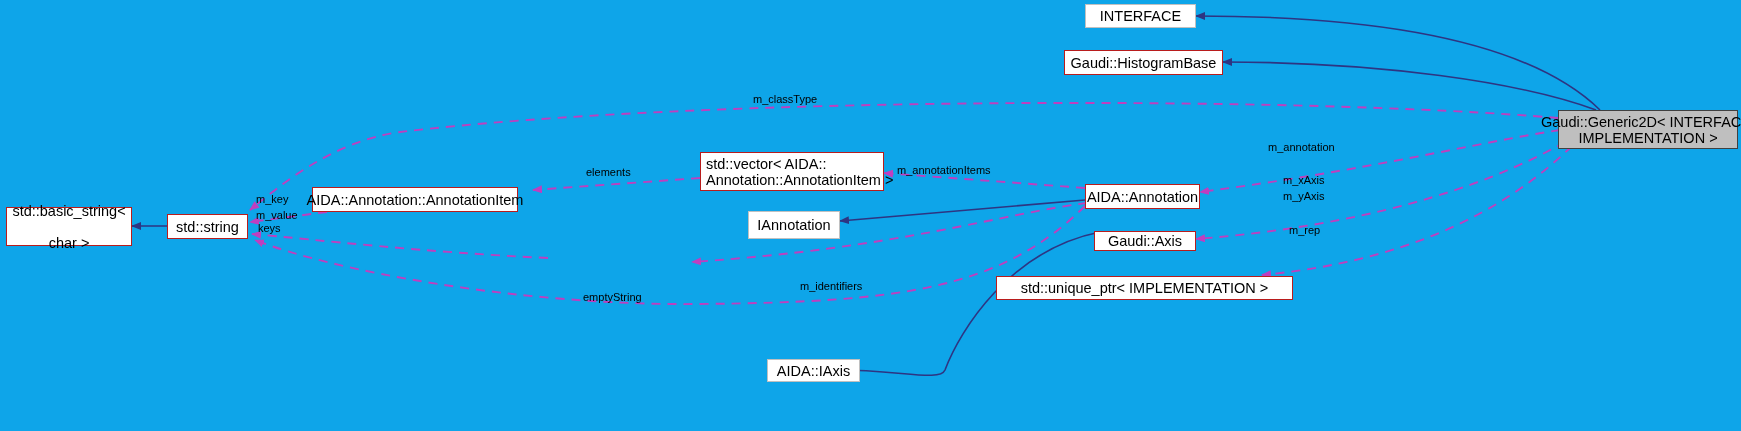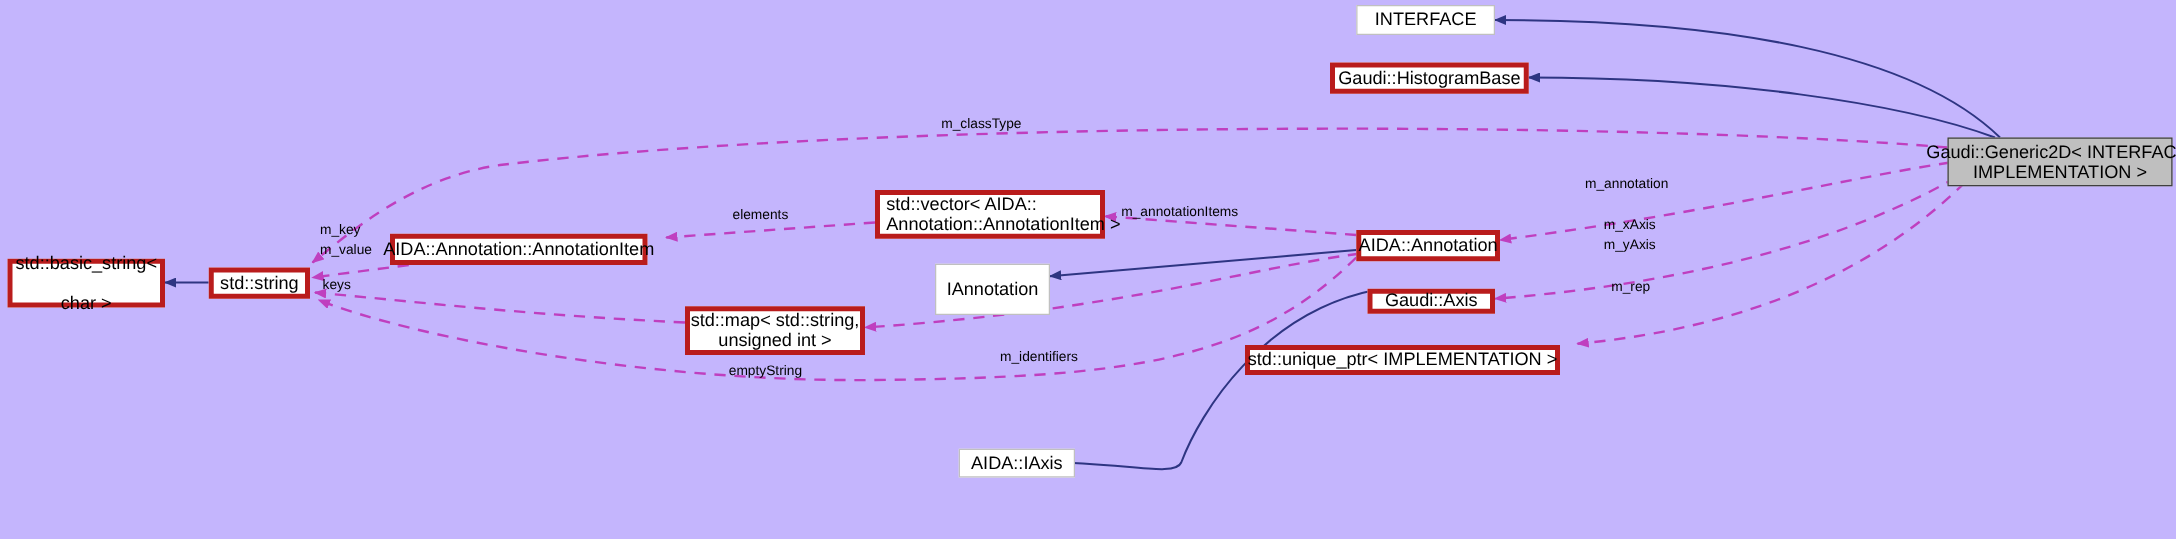--- a/index.html
+++ b/index.html
@@ -4,36 +4,36 @@
 <style>
   html, body {
     margin: 0;
     padding: 0;
     background: #ffffff;
   }
   #diagram-root {
     position: relative;
     width: 1741px;
     height: 431px;
-    background: #c4b5fd;
+    background: #0ea5e9;
     font-family: "Liberation Sans", sans-serif;
     overflow: hidden;
   }
   #edge-layer {
     position: absolute;
     left: 0;
     top: 0;
     width: 1741px;
     height: 431px;
   }
   .node {
     position: absolute;
     box-sizing: border-box;
     background: #ffffff;
-    border: 4px solid #b91c1c;
+    border: 1px solid #b91c1c;
     color: #000000;
     font-size: 14.5px;
     line-height: 16px;
     display: flex;
     align-items: center;
     justify-content: center;
     text-align: center;
     white-space: pre;
     letter-spacing: 0px;
   }
@@ -122,36 +122,32 @@
 
   <div class="node" style="left:312px; top:187px; width:206px; height:25px;">AIDA::Annotation::AnnotationItem</div>
 
   <div class="node leftalign" style="left:700px; top:152px; width:184px; height:39px; flex-direction:column; align-items:flex-start; justify-content:center;">
     <span>std::vector&lt; AIDA::</span>
     <span>Annotation::AnnotationItem &gt;</span>
   </div>
 
   <div class="node" style="left:1085px; top:184px; width:115px; height:25px;">AIDA::Annotation</div>
 
-  <div class="node interface" style="left:748px; top:211px; width:92px; height:41px;">IAnnotation</div>
+  <div class="node interface" style="left:748px; top:211px; width:92px; height:28px;">IAnnotation</div>
 
-  <div class="node" style="left:548px; top:245px; width:144px; height:39px; flex-direction:column; justify-content:center;">
-    <span>std::map&lt; std::string,</span>
-    <span>unsigned int &gt;</span>
-  </div>
 
   <div class="node" style="left:1094px; top:231px; width:102px; height:20px;">Gaudi::Axis</div>
 
-  <div class="node" style="left:996px; top:276px; width:252px; height:24px;">std::unique_ptr&lt; IMPLEMENTATION &gt;</div>
+  <div class="node" style="left:996px; top:276px; width:297px; height:24px;">std::unique_ptr&lt; IMPLEMENTATION &gt;</div>
 
   <div class="node interface" style="left:745px; top:359px; width:93px; height:23px;margin-left:22px;">AIDA::IAxis</div>
 
   <div class="edge-label" style="left:753px; top:91px;">m_classType</div>
 
-  <div class="edge-label" style="left:256px; top:176px;">m_key
+  <div class="edge-label" style="left:256px; top:191px;">m_key
 m_value</div>
 
   <div class="edge-label" style="left:258px; top:220px;">keys</div>
 
   <div class="edge-label" style="left:586px; top:164px;">elements</div>
 
   <div class="edge-label" style="left:897px; top:162px;">m_annotationItems</div>
 
   <div class="edge-label" style="left:800px; top:243px;margin-top:35px;">m_identifiers</div>
 

